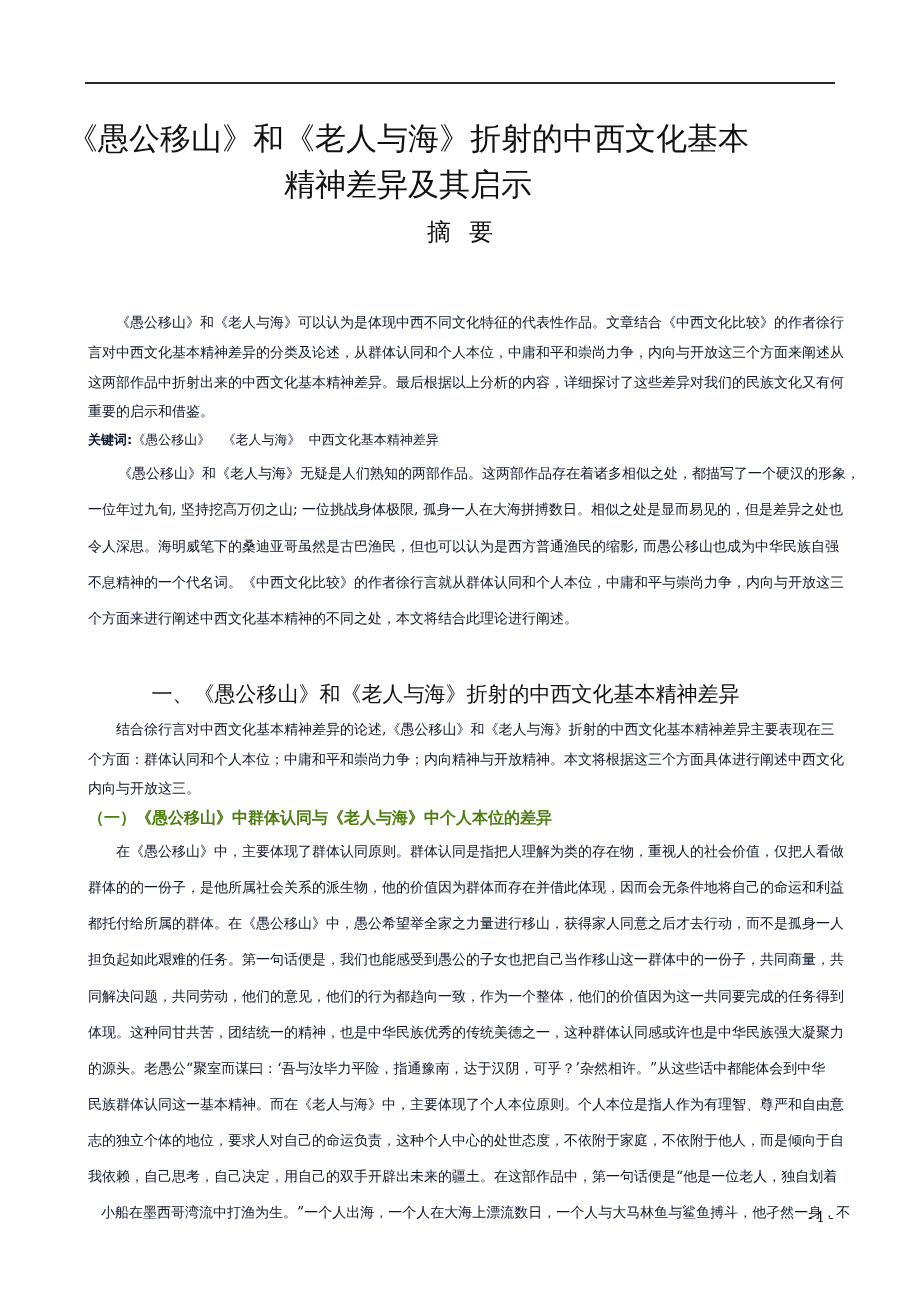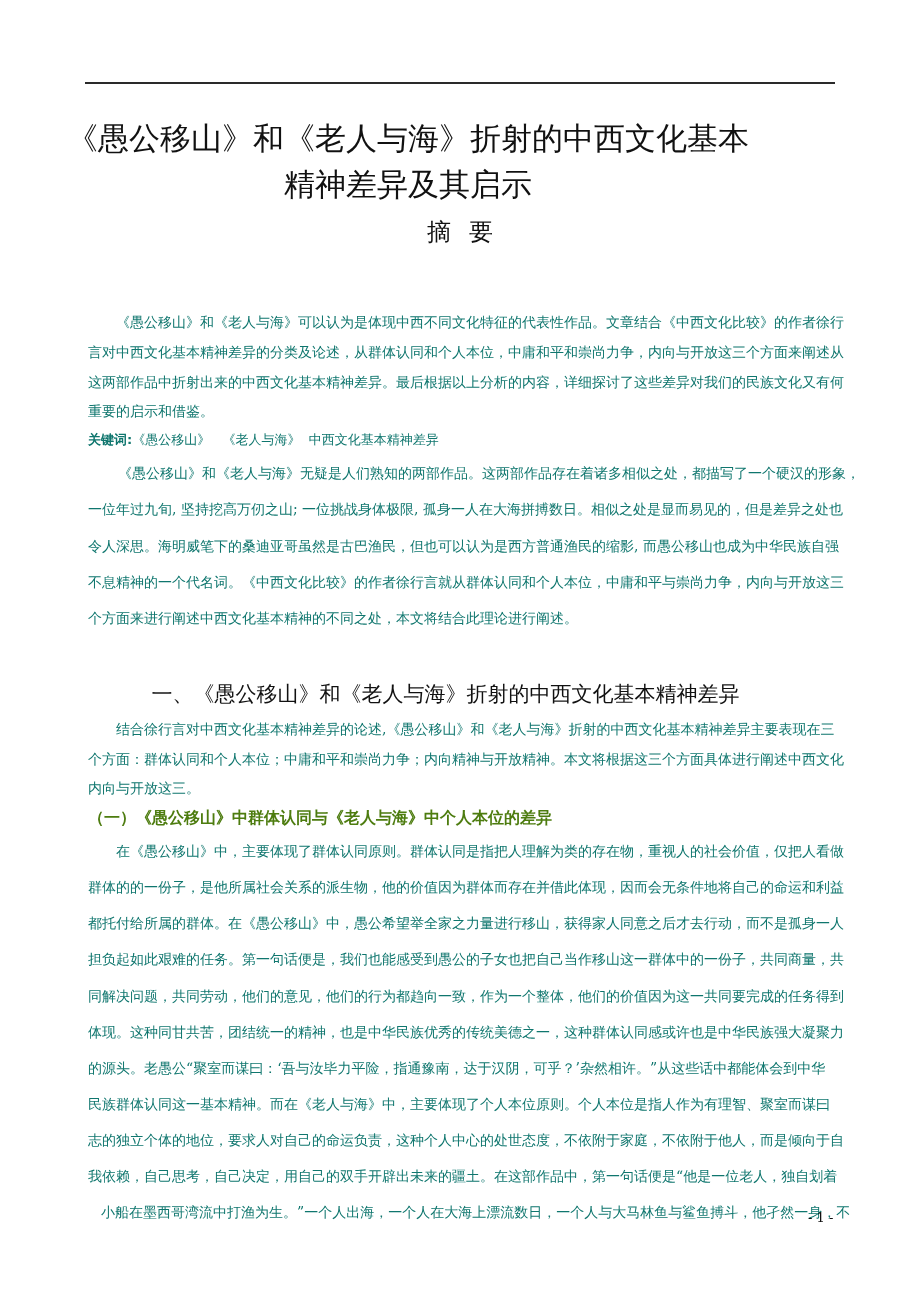--- a/index.html
+++ b/index.html
@@ -7,21 +7,21 @@
            font-family: "DejaVu Serif", "Liberation Serif", serif; color: #111; }
     .rule { position: absolute; left: 85px; top: 82px; width: 750px; height: 0;
             border-top: 2px solid #2a2a2a; }
     .title { position: absolute; left: 0; width: 816px; text-align: center;
              font-family: "DejaVu Sans", "Liberation Sans", sans-serif;
              font-size: 31px; color: #111; letter-spacing: 0px; white-space: nowrap; }
     .abstract-head { position: absolute; left: 0; width: 920px; text-align: center;
              font-family: "DejaVu Sans", "Liberation Sans", sans-serif;
              font-size: 24px; letter-spacing: 18px; text-indent: 18px; }
     .line { position: absolute; left: 88px; font-size: 14px; white-space: nowrap;
-            color: #0f766e; line-height: 18px; }
+            color: #0f172a; line-height: 18px; }
     .kw-label { font-family: "DejaVu Sans", "Liberation Sans", sans-serif; font-weight: bold; }
     .h1 { position: absolute; left: 0; width: 891px; text-align: center;
           font-family: "DejaVu Sans", "Liberation Sans", sans-serif;
           font-size: 21px; color: #111; white-space: nowrap; }
     .h2 { position: absolute; left: 88px; font-family: "DejaVu Sans", "Liberation Sans", sans-serif;
           font-size: 16px; font-weight: bold; white-space: nowrap; color: #4d7c0f; }
     .page-num { position: absolute; left: 808px; top: 1198px; font-size: 13px; }
   </style>
 </head>
 <body>
@@ -61,20 +61,20 @@
 
   <div class="h2" style="top:808px;">（一）《愚公移山》中群体认同与《老人与海》中个人本位的差异</div>
   <div>
     <div class="line" style="top:842px; left:116px;">在《愚公移山》中，主要体现了群体认同原则。群体认同是指把人理解为类的存在物，重视人的社会价值，仅把人看做</div>
     <div class="line" style="top:878px;">群体的的一份子，是他所属社会关系的派生物，他的价值因为群体而存在并借此体现，因而会无条件地将自己的命运和利益</div>
     <div class="line" style="top:914px;">都托付给所属的群体。在《愚公移山》中，愚公希望举全家之力量进行移山，获得家人同意之后才去行动，而不是孤身一人</div>
     <div class="line" style="top:950px;">担负起如此艰难的任务。第一句话便是，我们也能感受到愚公的子女也把自己当作移山这一群体中的一份子，共同商量，共</div>
     <div class="line" style="top:987px;">同解决问题，共同劳动，他们的意见，他们的行为都趋向一致，作为一个整体，他们的价值因为这一共同要完成的任务得到</div>
     <div class="line" style="top:1023px;">体现。这种同甘共苦，团结统一的精神，也是中华民族优秀的传统美德之一，这种群体认同感或许也是中华民族强大凝聚力</div>
     <div class="line" style="top:1059px;">的源头。老愚公“聚室而谋曰：‘吾与汝毕力平险，指通豫南，达于汉阴，可乎？’杂然相许。”从这些话中都能体会到中华</div>
-    <div class="line" style="top:1095px;">民族群体认同这一基本精神。而在《老人与海》中，主要体现了个人本位原则。个人本位是指人作为有理智、聚室而谋曰</div>
+    <div class="line" style="top:1095px;">民族群体认同这一基本精神。而在《老人与海》中，主要体现了个人本位原则。个人本位是指人作为有理智、尊严和自由意</div>
     <div class="line" style="top:1131px;">志的独立个体的地位，要求人对自己的命运负责，这种个人中心的处世态度，不依附于家庭，不依附于他人，而是倾向于自</div>
     <div class="line" style="top:1167px;">我依赖，自己思考，自己决定，用自己的双手开辟出未来的疆土。在这部作品中，第一句话便是“他是一位老人，独自划着</div>
     <div class="line" style="top:1203px;margin-left:13px;">小船在墨西哥湾流中打渔为生。”一个人出海，一个人在大海上漂流数日，一个人与大马林鱼与鲨鱼搏斗，他孑然一身，不</div>
   </div>
 
   <div class="page-num" style="top:1210px;">- 1 -</div>
 </div>
 
 </body></html>

